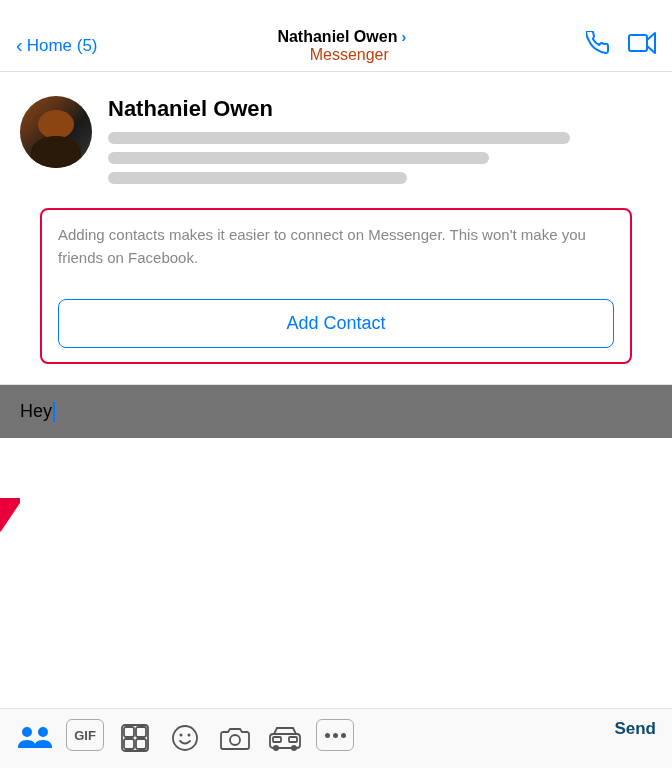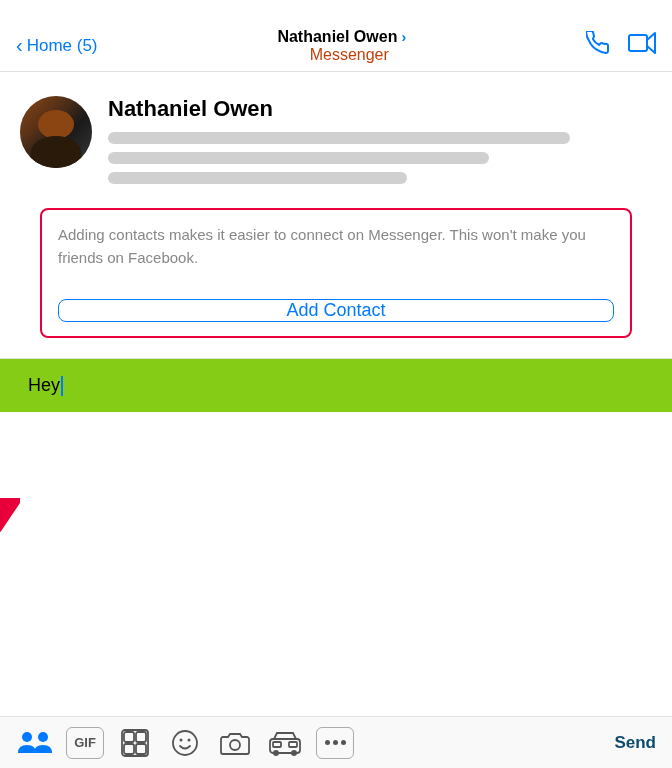--- a/index.html
+++ b/index.html
@@ -144,42 +144,42 @@
     }
     .add-contact-text {
       font-size: 15px;
       color: #888;
       line-height: 1.5;
       margin-bottom: 30px;
     }
     .add-contact-btn {
       display: block;
       width: 100%;
-      padding: 0;
+      padding: 13px;
       background: #fff;
       border: 1px solid #007AFF;
       border-radius: 8px;
       color: #007AFF;
       font-size: 18px;
       font-weight: 400;
       text-align: center;
       cursor: pointer;
     }
 
     
     .divider {
       height: 1px;
       background: #e0e0e0;
       margin: 20px 0 0 0;
     }
 
     
     .message-area {
-      padding: 16px 28px;
-      background: #84cc16;
+      padding: 16px 20px;
+      background: #737373;
     }
     .message-text {
       font-size: 18px;
       color: #000;
       display: flex;
       align-items: center;
     }
     .cursor {
       display: inline-block;
       width: 2px;
@@ -191,24 +191,24 @@
 
     
     .bottom-toolbar {
       position: absolute;
       bottom: 0;
       left: 0;
       right: 0;
       border-top: 1px solid #e0e0e0;
       background: #f9f9f9;
       display: flex;
-      align-items: center;
+      align-items: flex-start;
       padding: 10px 16px;
       gap: 12px;
-      height: 52px;
+      height: 60px;
     }
     .toolbar-icon {
       width: 38px;
       height: 38px;
       display: flex;
       align-items: center;
       justify-content: center;
       flex-shrink: 0;
     }
     .toolbar-icon-border {

